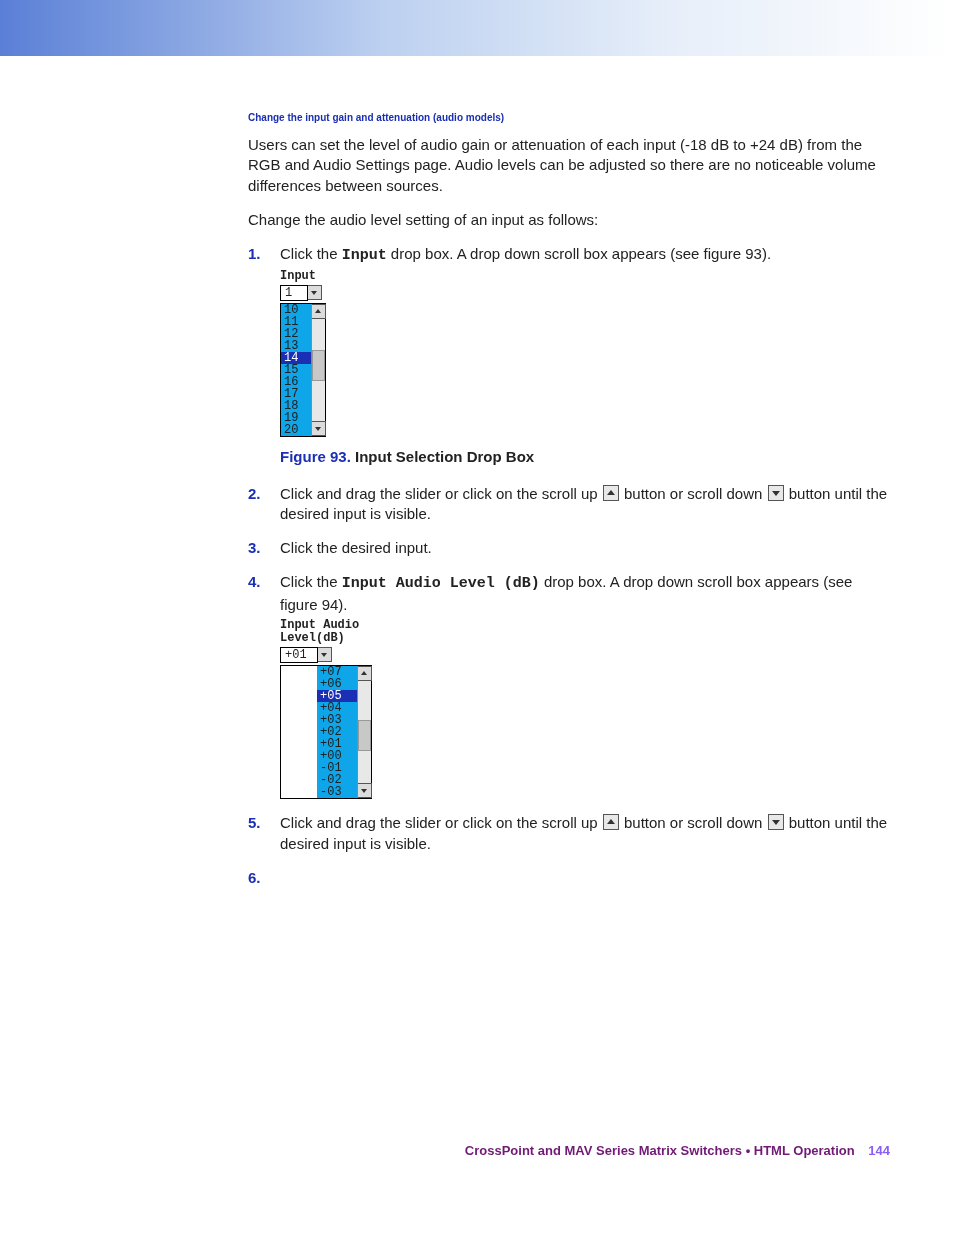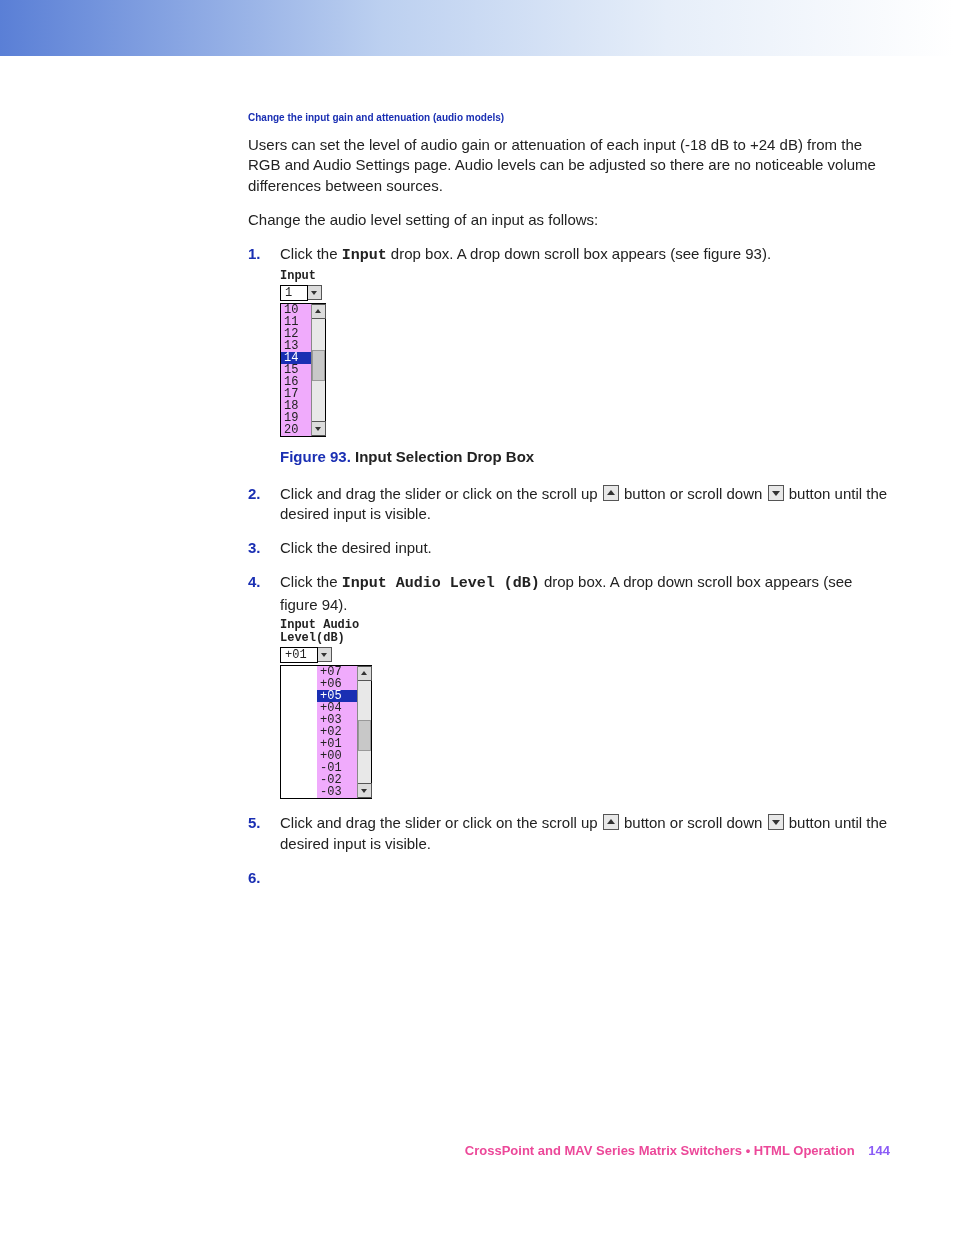--- a/index.html
+++ b/index.html
@@ -145,21 +145,21 @@
     border: 1px solid #000;
     width: 44px;
     margin-top: 2px;
   }
   .dropbox.wide .list { width: 54px; padding-left: 36px; }
   .dropbox .list ul {
     list-style: none;
     margin: 0;
     padding: 0;
     flex: 1;
-    background: #f0abfc;
+    background: #0ea5e9;
   }
   .dropbox .list ul li {
     padding: 0 3px;
     line-height: 12px;
     height: 12px;
   }
   .dropbox .list ul li.sel {
     background: #1a2fb3;
     color: #fff;
   }
@@ -182,21 +182,21 @@
     border: 1px solid #999;
     box-sizing: border-box;
   }
   .footer {
     position: absolute;
     bottom: 18px;
     right: 64px;
     font-size: 13px;
   }
   .footer .sect {
-    color: #ec4899;
+    color: #701a75;
     font-weight: bold;
   }
   .footer .pnum {
     color: #8b5cf6;
     font-weight: bold;
     margin-left: 10px;
   }
 </style>
 </head>
 <body>

